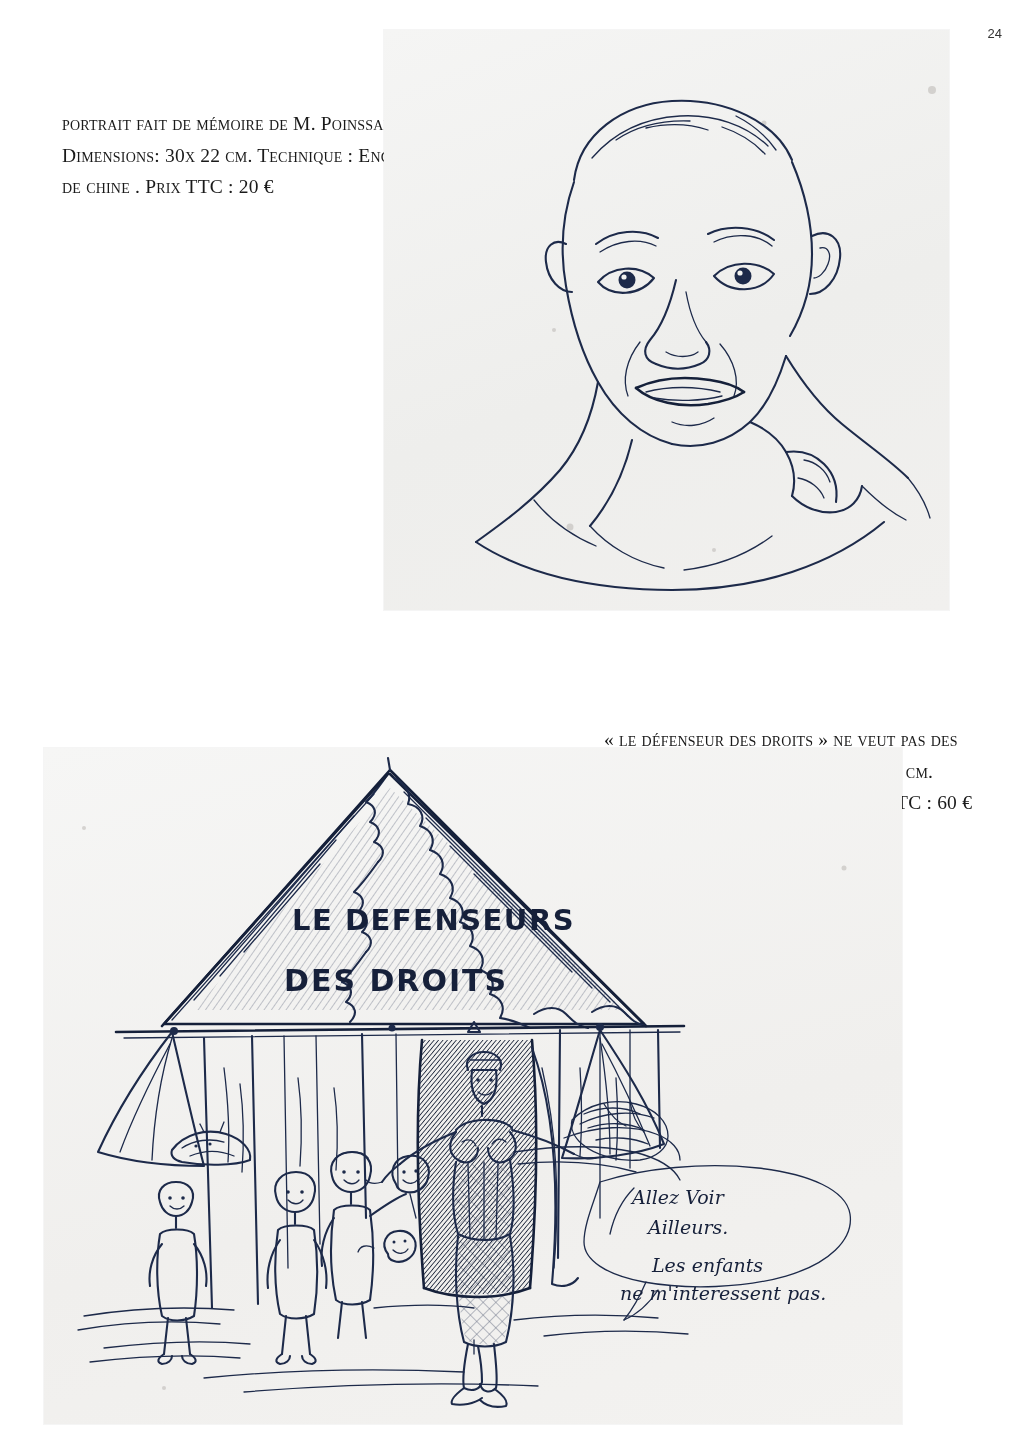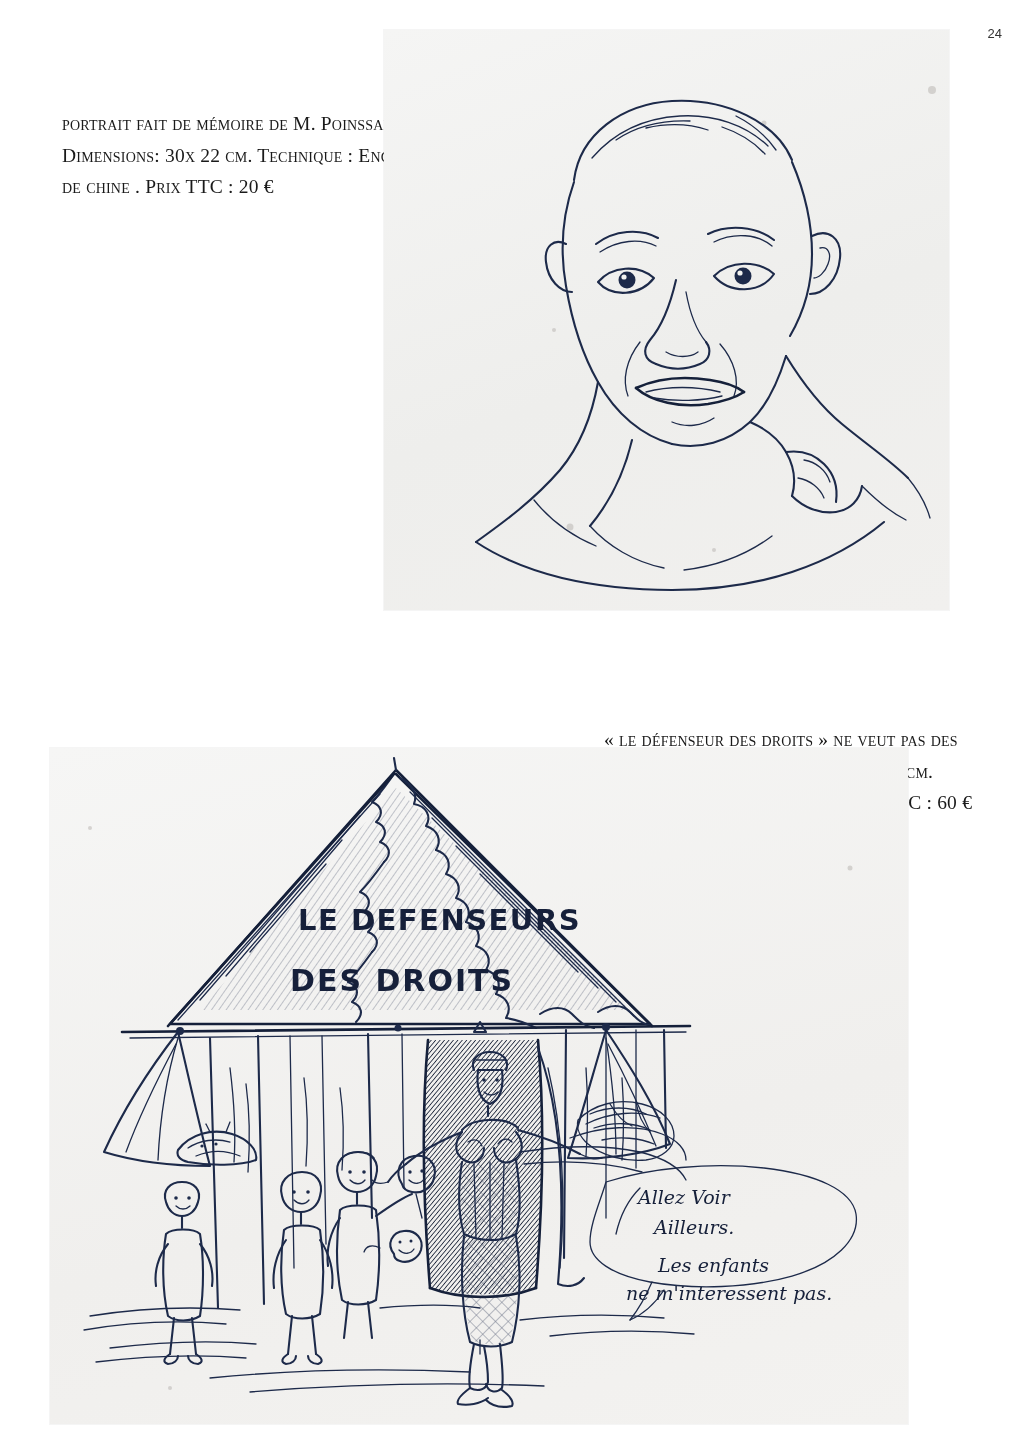--- a/index.html
+++ b/index.html
@@ -51,21 +51,21 @@
     box-shadow: 0 0 0 1px rgba(0,0,0,0.04);
   }
   .art-1 {
     left: 384px;
     top: 30px;
     width: 565px;
     height: 580px;
     background: linear-gradient(160deg, #f5f5f4 0%, #eeeeec 55%, #f1f0ee 100%);
   }
   .art-2 {
-    left: 50px;
+    left: 44px;
     top: 748px;
     width: 858px;
     height: 676px;
     background: linear-gradient(165deg, #f6f6f5 0%, #f0efed 60%, #f3f2f0 100%);
   }
   .art svg { display: block; width: 100%; height: 100%; }
 
   .ink { fill: none; stroke: #1d2a4a; stroke-width: 2.1; stroke-linecap: round; stroke-linejoin: round; }
   .ink-thin { fill: none; stroke: #1d2a4a; stroke-width: 1.3; stroke-linecap: round; stroke-linejoin: round; }
   .ink-b { fill: none; stroke: #15203a; stroke-width: 2.6; stroke-linecap: round; stroke-linejoin: round; }

